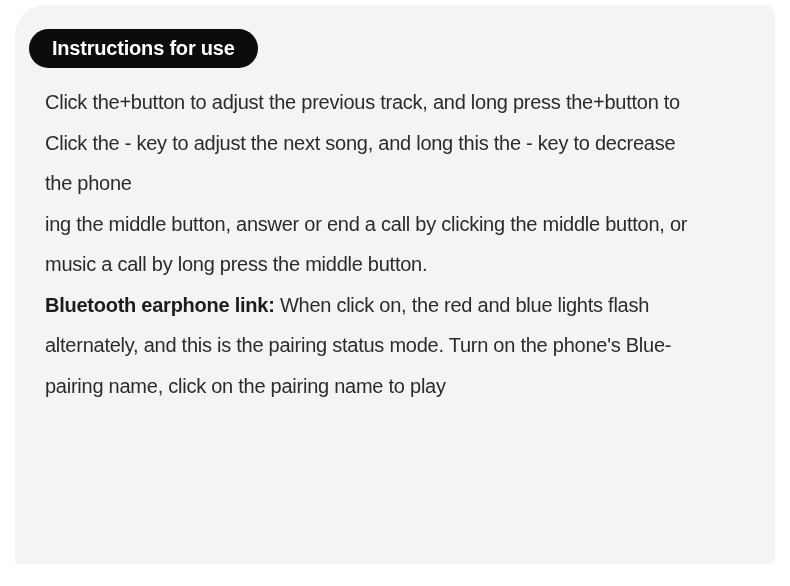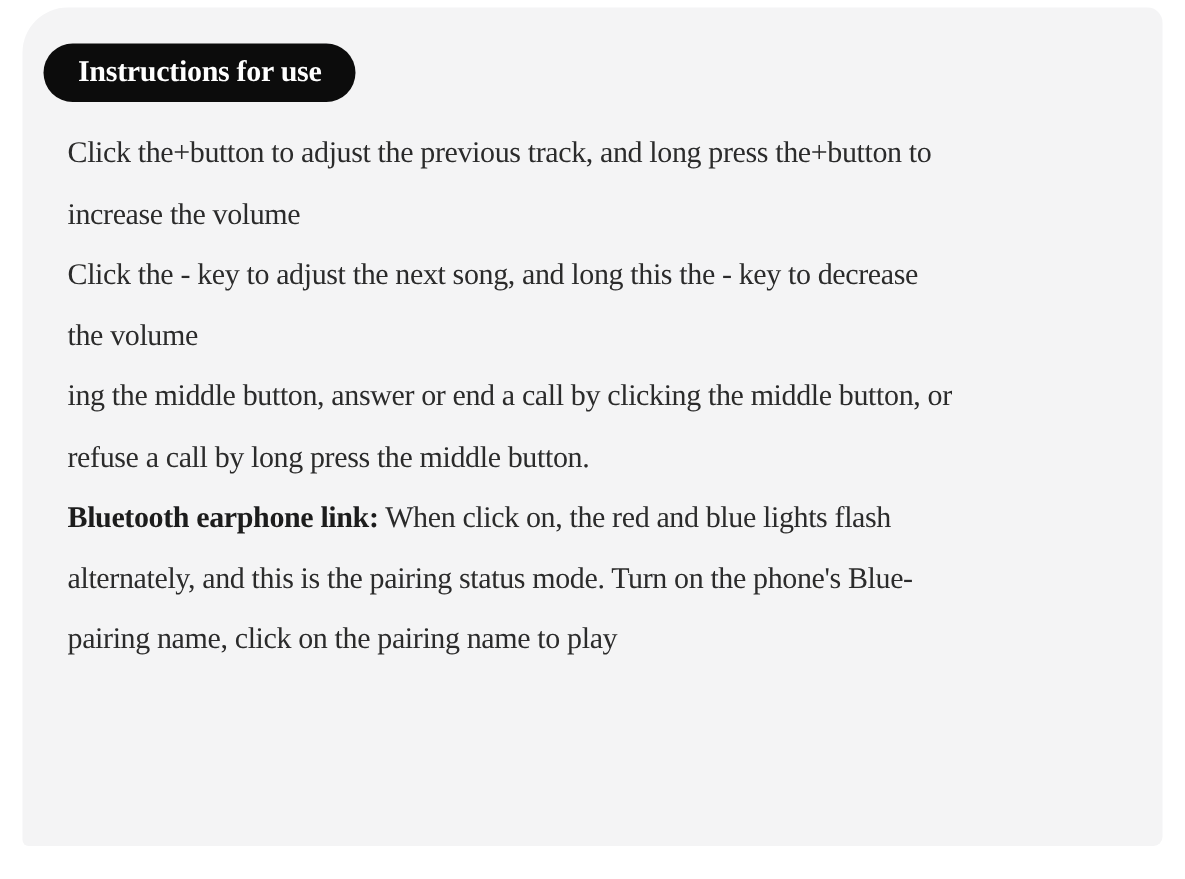--- a/index.html
+++ b/index.html
@@ -9,21 +9,20 @@
     height: 586px;
     background: #ffffff;
     font-family: "Liberation Sans", "DejaVu Sans", sans-serif;
     overflow: hidden;
   }
   .stage {
     position: relative;
     width: 790px;
     height: 493px;
     background: #ffffff;
-    font-family: Liberation Serif, serif;
   }
   .panel {
     position: absolute;
     left: 15px;
     top: 5px;
     width: 760px;
     height: 559px;
     background: #f4f4f5;
     border-radius: 30px 10px 6px 4px;
   }
@@ -72,27 +71,26 @@
 
   <div class="panel"></div>
 
   <div class="badge">
     <span class="badge-label">Instructions for use</span>
   </div>
 
   <div class="text-block">
 
     <div class="line">Click the+button to adjust the previous track, and long press the+button to</div>
-    <div class="line">increase the volume</div>
 
     <div class="line">Click the - key to adjust the next song, and long this the - key to decrease</div>
-    <div class="line">the volume</div>
+    <div class="line">the phone</div>
 
     <div class="line">ing the middle button, answer or end a call by clicking the middle button, or</div>
-    <div class="line">refuse a call by long press the middle button.</div>
+    <div class="line">music a call by long press the middle button.</div>
 
     <div class="line">
       <strong>Bluetooth earphone link:</strong>
       <span>When click on, the red and blue lights flash</span>
     </div>
     <div class="line">alternately, and this is the pairing status mode. Turn on the phone's Blue-</div>
     <div class="line">pairing name, click on the pairing name to play</div>
 
   </div>
 

